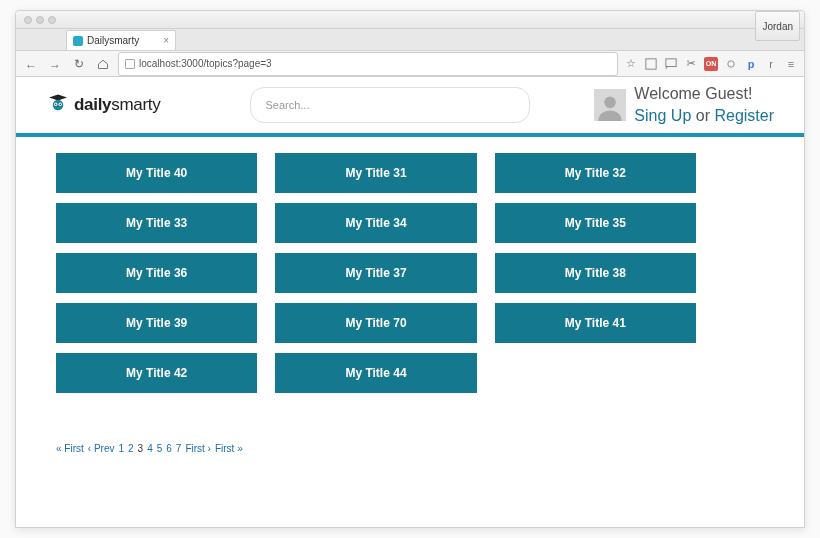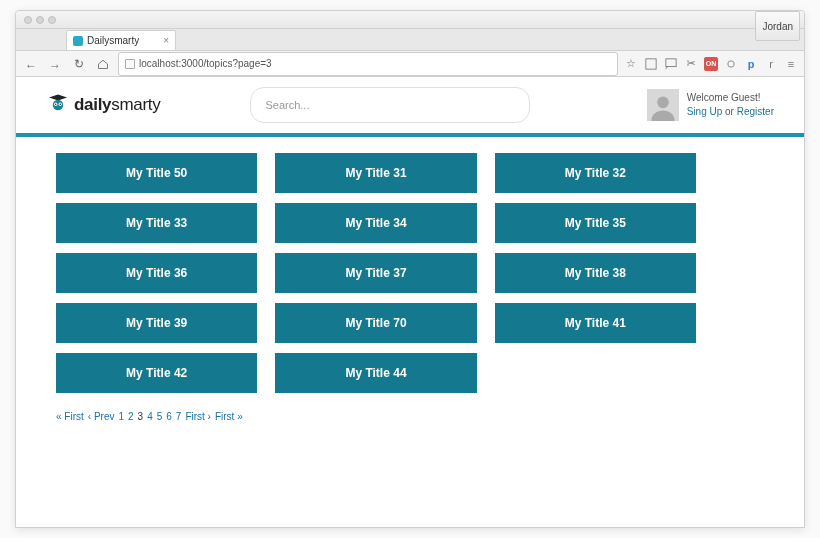--- a/index.html
+++ b/index.html
@@ -100,21 +100,21 @@
       width:24px;height:24px;position:relative;
     }
     .logo-icon svg{width:24px;height:24px;}
     .logo-text { font-size:17px; font-weight:400; color:#222; letter-spacing:-0.3px;}
     .logo-text b { font-weight:800; }
     .search-box {
       width: 280px; height:36px; border:1px solid #e0e0e0; border-radius:14px;
       padding: 0 14px; font-size:11px; color:#999; display:flex; align-items:center;
       margin-left: 50px;
     }
-    .user-area { margin-left:auto; display:flex; align-items:center; gap:8px; font-size:10px;}
+    .user-area { margin-left:auto; display:flex; align-items:center; gap:8px; font-size:16px;}
     .avatar { width:32px;height:32px;background:#d8d8d8;display:flex;align-items:flex-end;justify-content:center;overflow:hidden;}
     .avatar svg{width:28px;height:28px;}
     .welcome-text{ color:#555; line-height:1.4;}
     .welcome-text a { color:#1a7599; text-decoration:none;}
     .welcome-text .or { color:#555;}
     .divider { height:4px; background:#1a94b0; width:100%; }
 
     .content { padding: 16px 40px; }
     .grid {
       display:grid;
@@ -136,20 +136,21 @@
     .pagination {
       margin-top: 18px;
       font-size:10px;
       display:flex;
       gap:4px;
       align-items:center;
     }
     .pagination span, .pagination a {
       color:#1a6fa8;
       cursor:pointer;
+      margin-top:32px;
     }
     .pagination .current { color:#333; font-weight:400; cursor:default;}
   </style>
 </head>
 <body>
 
 <div class="browser-window">
   <div class="user-btn">Jordan</div>
 
   <div class="title-bar">
@@ -241,21 +242,21 @@
             <span class="or">or</span>
             <a>Register</a>
           </div>
         </div>
       </div>
     </div>
     <div class="divider"></div>
 
     <div class="content">
       <div class="grid">
-        <div class="card">My Title 50</div>
+        <div class="card">My Title 40</div>
         <div class="card">My Title 31</div>
         <div class="card">My Title 32</div>
         <div class="card">My Title 33</div>
         <div class="card">My Title 34</div>
         <div class="card">My Title 35</div>
         <div class="card">My Title 36</div>
         <div class="card">My Title 37</div>
         <div class="card">My Title 38</div>
         <div class="card">My Title 39</div>
         <div class="card">My Title 70</div>

